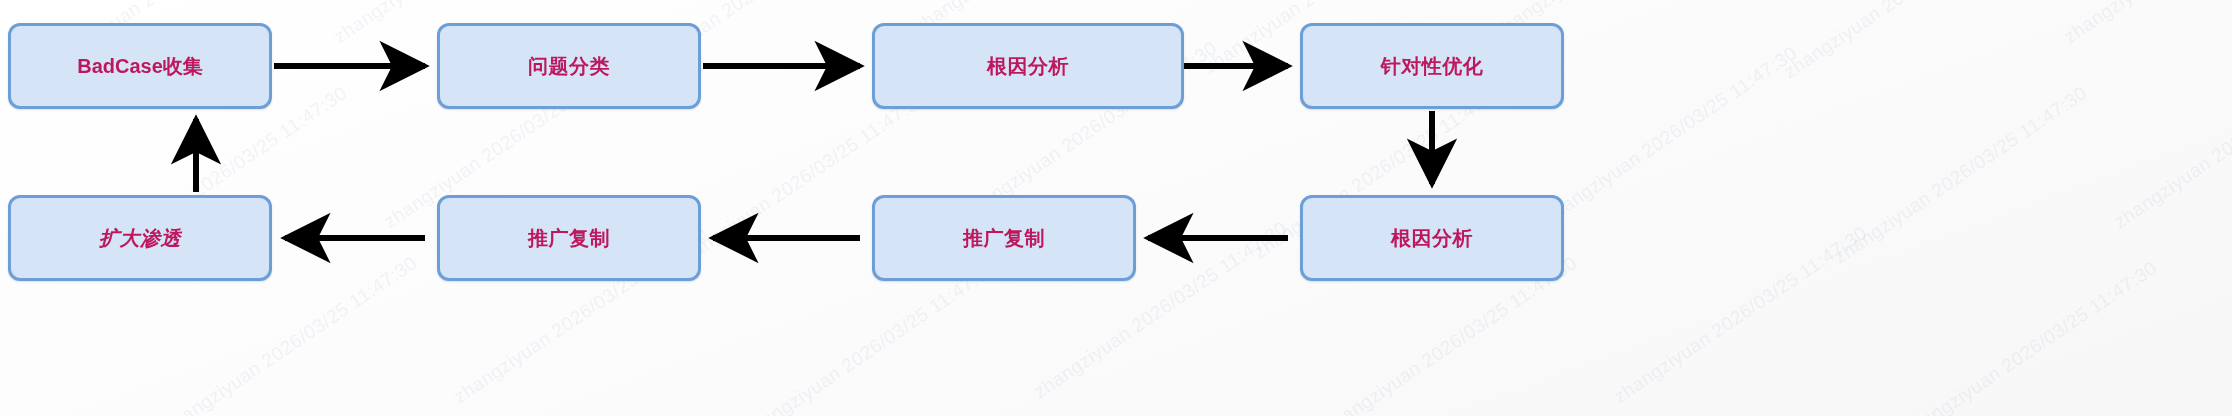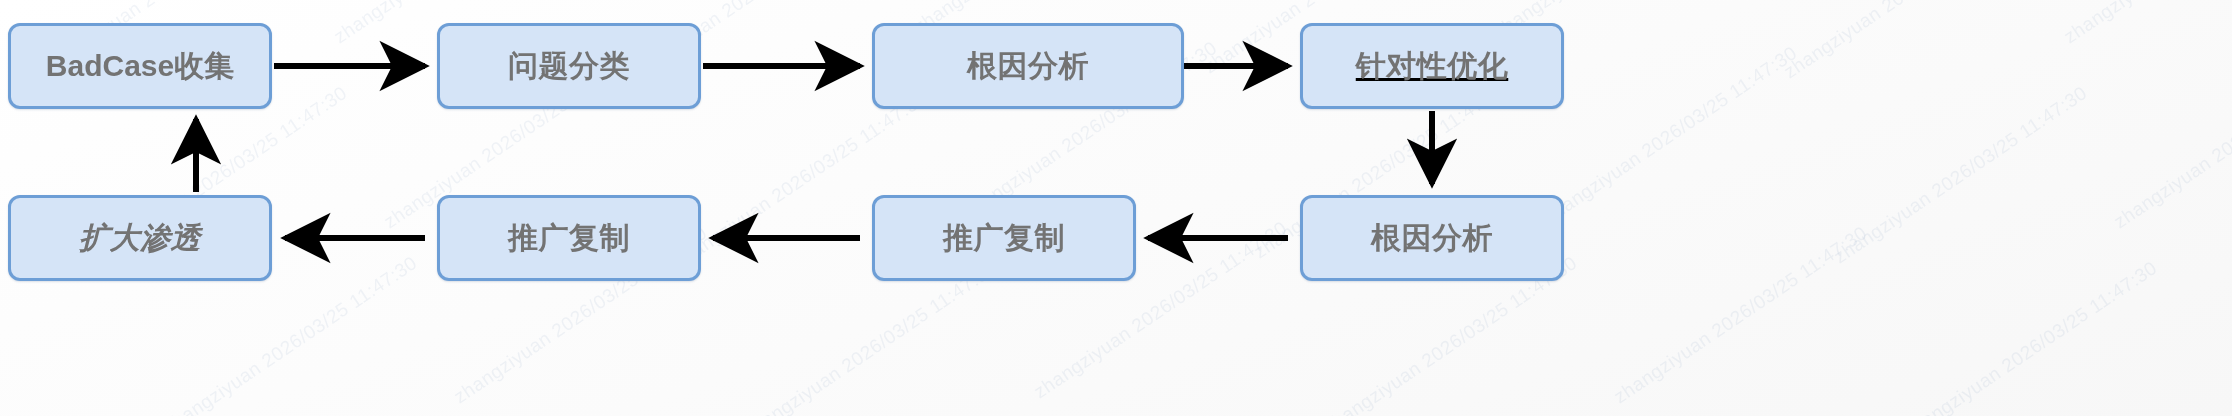--- a/index.html
+++ b/index.html
@@ -48,23 +48,23 @@
     background: #d5e4f7;
     border: 3px solid #6d9ed6;
     border-radius: 12px;
     display: flex;
     align-items: center;
     justify-content: center;
     z-index: 2;
     box-shadow: 0 1px 2px rgba(60, 90, 130, 0.18);
   }
   .node-label {
-    font-size: 30px;
+    font-size: 20px;
     font-weight: 700;
-    color: #737373;
+    color: #be185d;
     line-height: 1;
     white-space: nowrap;
     letter-spacing: 0.5px;
     font-family: "Liberation Sans", "DejaVu Sans", sans-serif;
   }
   .node-label.latin-mixed {
     letter-spacing: 0px;
   }
 </style>
 </head>
@@ -136,21 +136,21 @@
   </div>
 
   <div class="node" style="left:437px; top:23px; width:264px; height:86px;text-align:center;">
     <span class="node-label">问题分类</span>
   </div>
 
   <div class="node" style="left:872px; top:23px; width:312px; height:86px;">
     <span class="node-label">根因分析</span>
   </div>
 
-  <div class="node" style="left:1300px; top:23px; width:264px; height:86px;text-decoration:underline;">
+  <div class="node" style="left:1300px; top:23px; width:264px; height:86px;">
     <span class="node-label">针对性优化</span>
   </div>
 
   <div class="node" style="left:1300px; top:195px; width:264px; height:86px;">
     <span class="node-label">根因分析</span>
   </div>
 
   <div class="node" style="left:872px; top:195px; width:264px; height:86px;">
     <span class="node-label">推广复制</span>
   </div>

